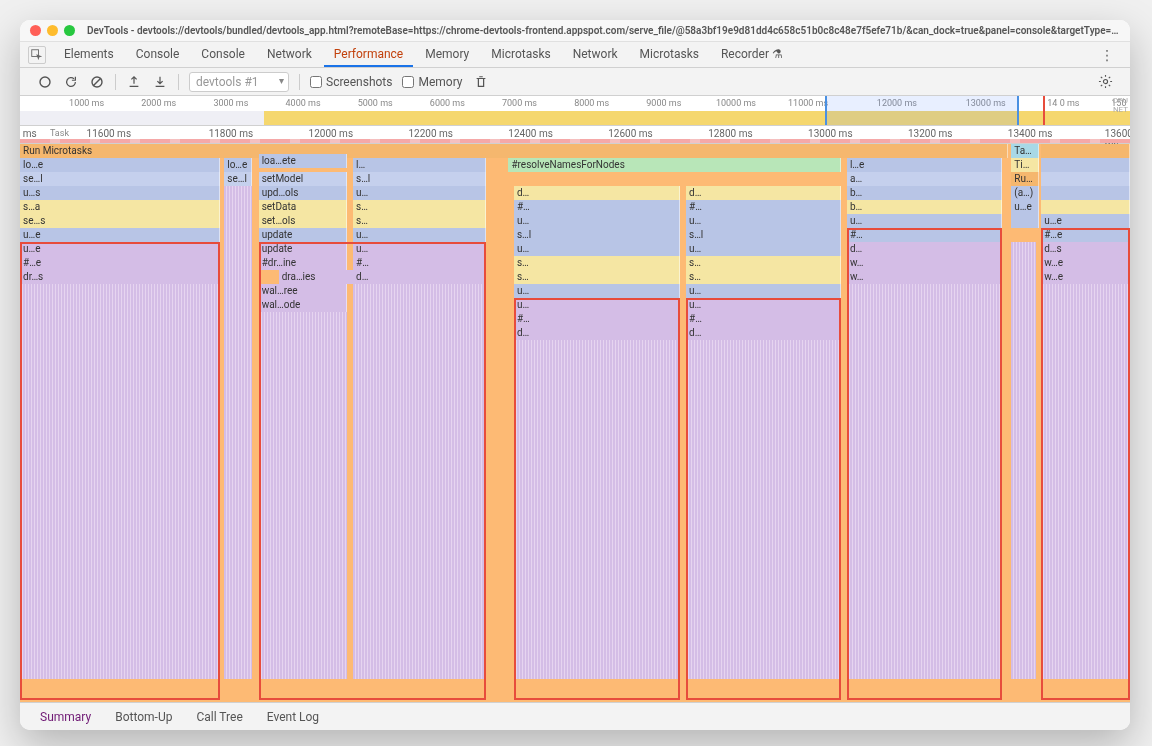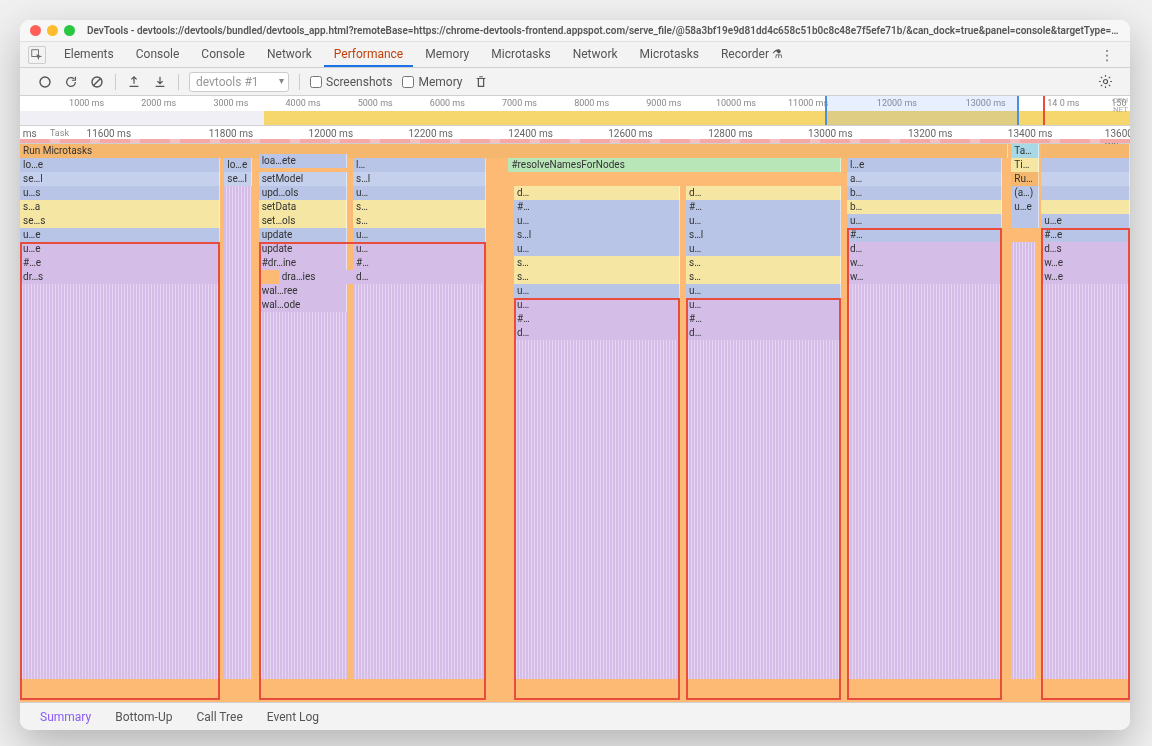--- a/index.html
+++ b/index.html
@@ -35,21 +35,21 @@
 .ruler-band { position: absolute; bottom: 0; left: 0; right: 0; height: 4px; background: repeating-linear-gradient(to right,#f5a8a8,#f5a8a8 30px,#f5c0c0 30px,#f5c0c0 40px); }
 .task-label { position: absolute; left: 30px; top: 2px; font-size: 9px; color: #888; z-index: 2; }
 
 .flame { flex: 1; position: relative; overflow: hidden; background: #fdba74; }
 .bar { position: absolute; height: 14px; font-size: 10px; line-height: 14px; padding: 0 3px; white-space: nowrap; overflow: hidden; text-overflow: ellipsis; border-right: 1px solid rgba(255,255,255,0.5); color: #333; } .c-green { background: #b8e6b8; } .c-blue { background: #b8c5e6; } .c-blue2 { background: #c5d0ed; } .c-lyellow { background: #f5e6a3; } .c-purple { background: #d4bde6; } .c-orange { background: #f5b76e; } .c-lblue { background: #a8d8e6; }
 .stripe { position: absolute; background: repeating-linear-gradient(90deg,#d4bde6,#d4bde6 2px,#e6d4f0 2px,#e6d4f0 3px); }
 .redbox { position: absolute; border: 2px solid #e74c3c; pointer-events: none; z-index: 50; }
 
 .bottom-tabs { height: 28px; display: flex; align-items: center; border-top: 1px solid #d0d0d0; background: #f3f3f3; padding: 0 10px; gap: 4px; font-size: 12px; }
 .btab { padding: 4px 10px; color: #555; cursor: pointer; }
-.btab.active { color: #8b5cf6; }
+.btab.active { color: #701a75; }
 </style>
 </head>
 <body>
 
 <div class="window">
 
   <div class="titlebar">
     <div class="dot r"></div>
     <div class="dot y"></div>
     <div class="dot g"></div>

